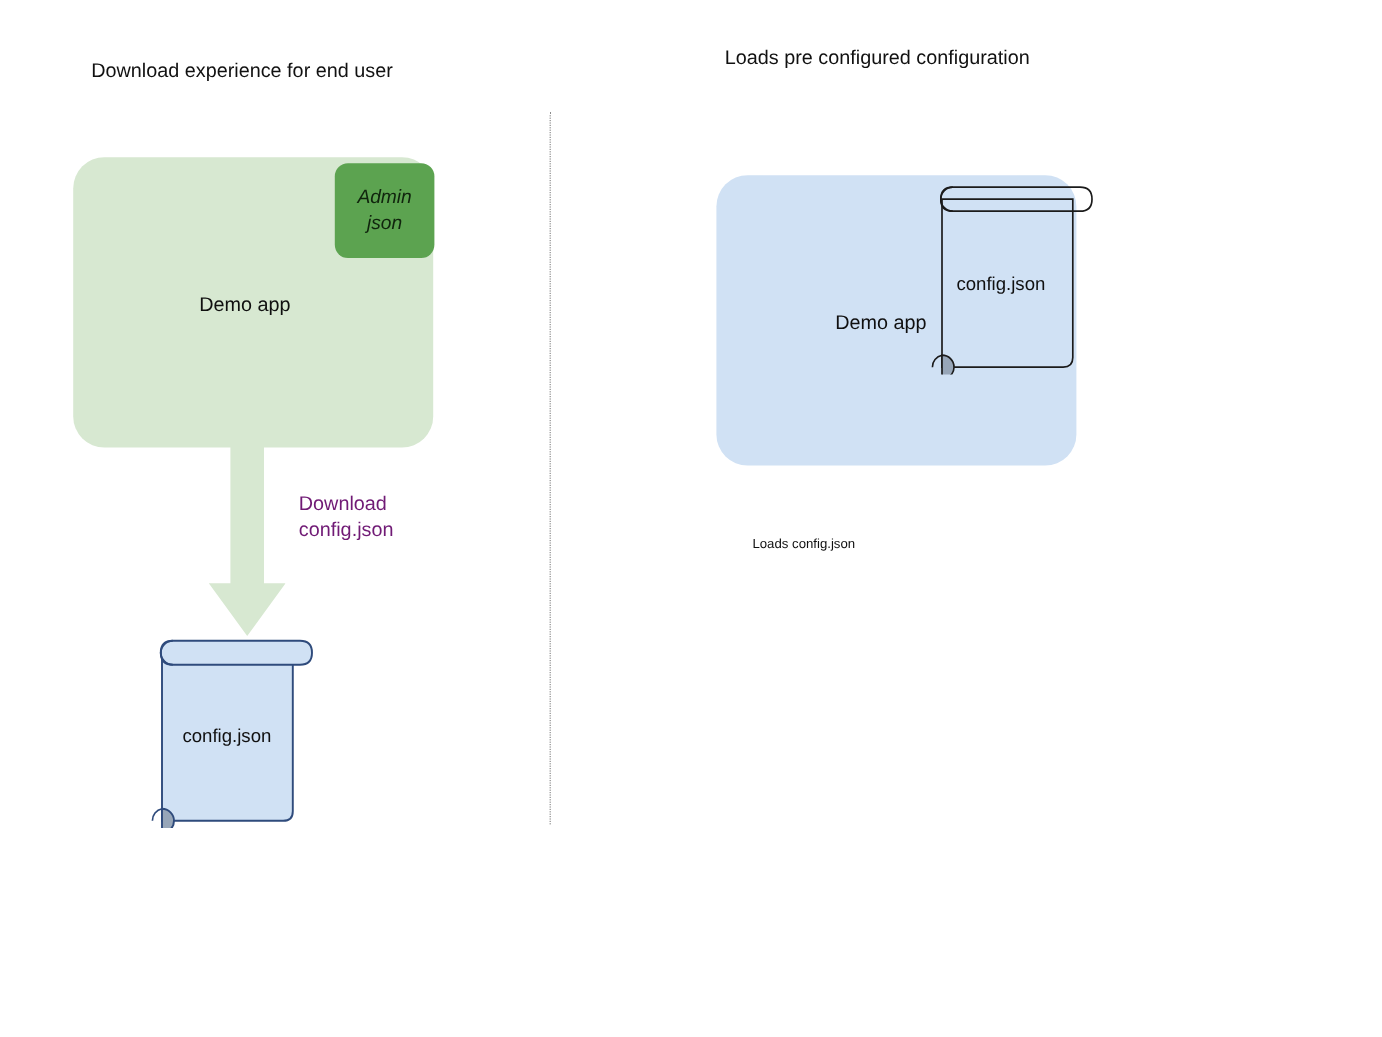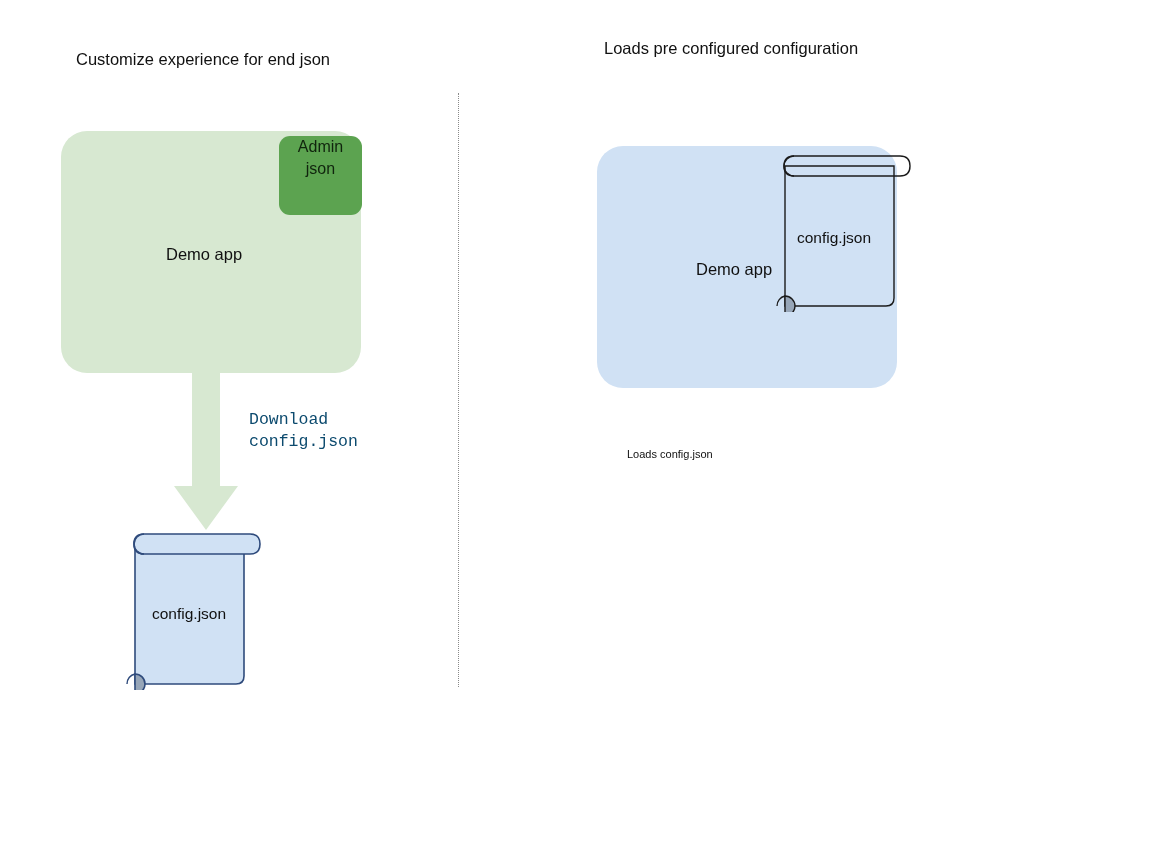--- a/index.html
+++ b/index.html
@@ -77,44 +77,45 @@
   
   #admin-panel {
     position: absolute;
     left: 279px;
     top: 136px;
     width: 83px;
     height: 79px;
     background: #5ca350;
     border-radius: 11px;
     display: flex;
+    align-items: center;
     justify-content: center;
     text-align: center;
+    font-style: italic;
   }
   #admin-panel-label {
     font-size: 16px;
     line-height: 22px;
     color: #10240d;
   }
 
   
   #download-arrow {
     position: absolute;
     left: 174px;
     top: 368px;
     width: 64px;
     height: 162px;
   }
   .arrow-caption {
     position: absolute;
     font-size: 16.5px;
     line-height: 22px;
-    color: #0c4a6e;
-    white-space: nowrap;
-    font-family: Liberation Mono, monospace;
+    color: #701a75;
+    white-space: nowrap;
   }
   #download-caption { left: 249px; top: 409px; }
 
   
   .scroll-shape { position: absolute; }
   #scroll-left {
     left: 118px;
     top: 528px;
     width: 150px;
     height: 162px;
@@ -144,21 +145,21 @@
     line-height: 20px;
     color: #101010;
     white-space: nowrap;
   }
 </style>
 </head>
 <body>
 
 <div class="canvas">
 
-  <div class="section-title" id="title-left">Customize experience for end json</div>
+  <div class="section-title" id="title-left">Download experience for end user</div>
 
   <div class="section-title" id="title-right">Loads pre configured configuration</div>
 
   <div id="divider"></div>
 
   <div class="app-box" id="admin-app-box"></div>
 
   <div class="app-label" id="admin-app-label">Demo app</div>
 
   <div id="admin-panel">

